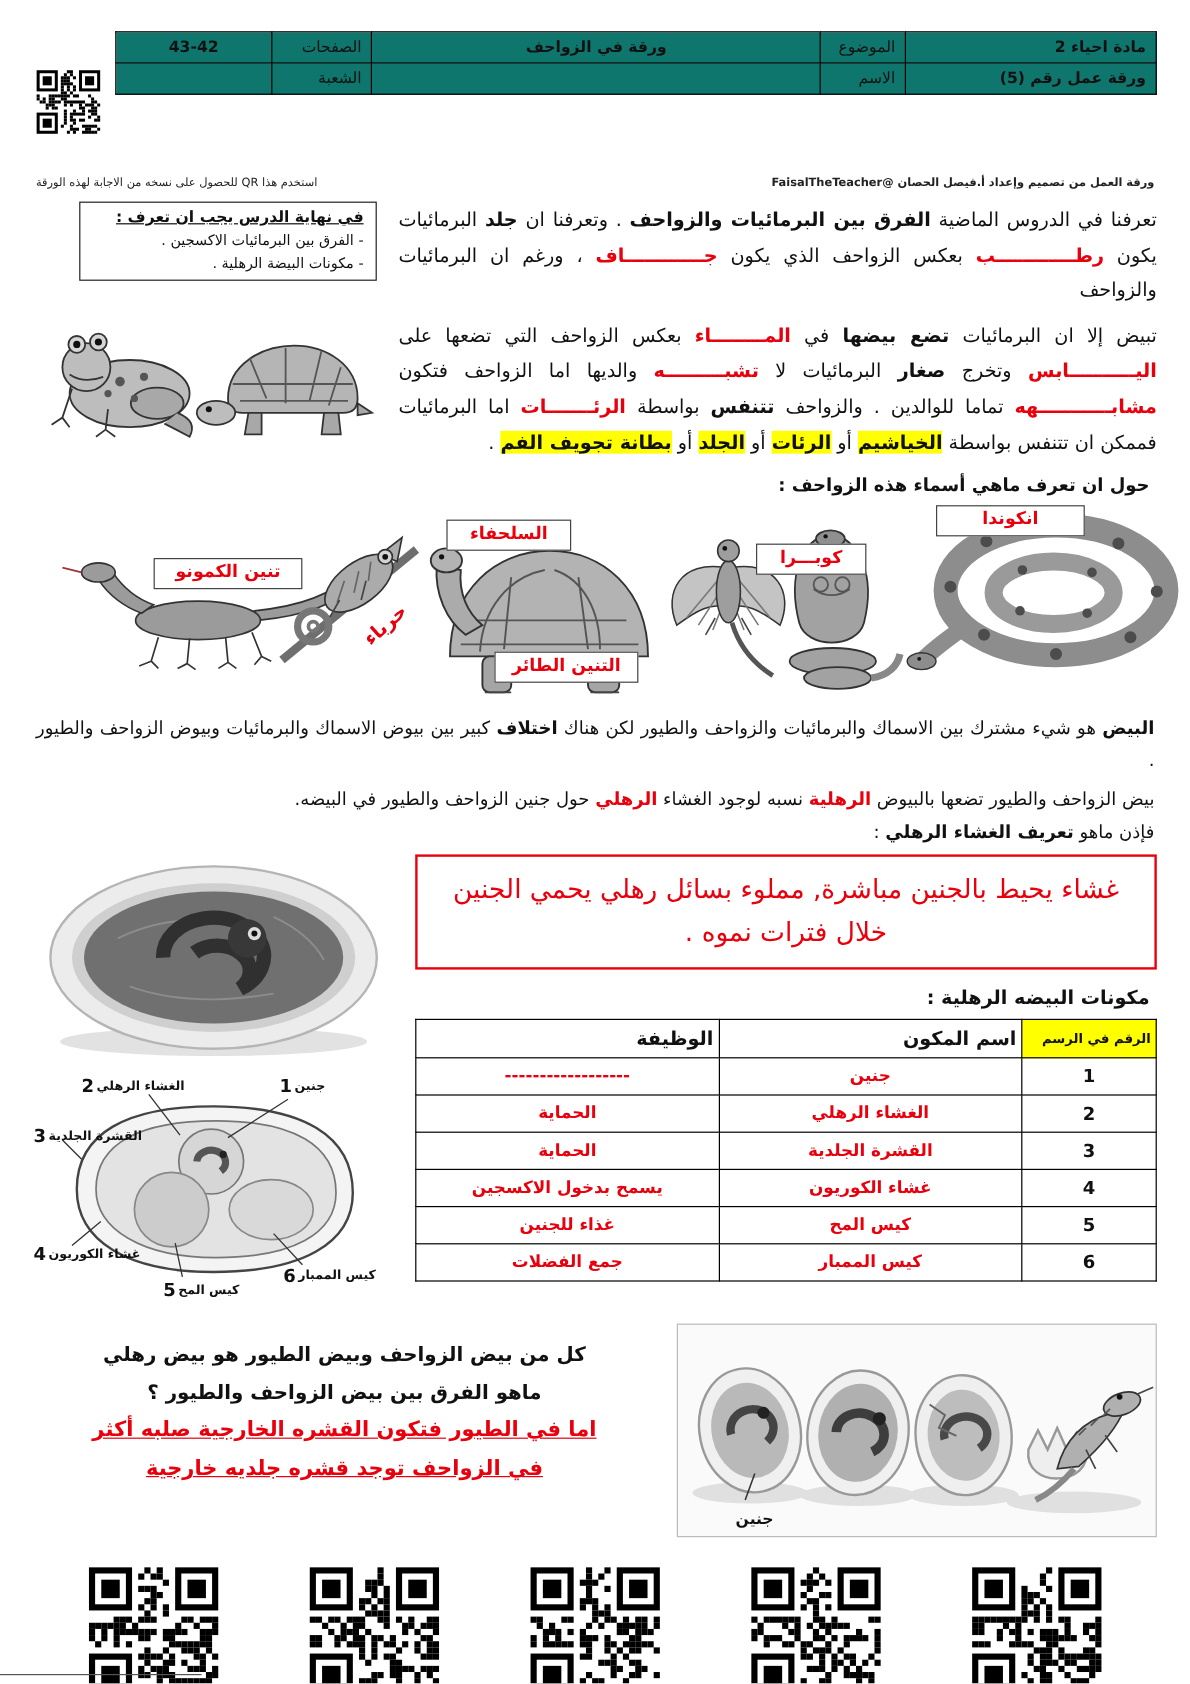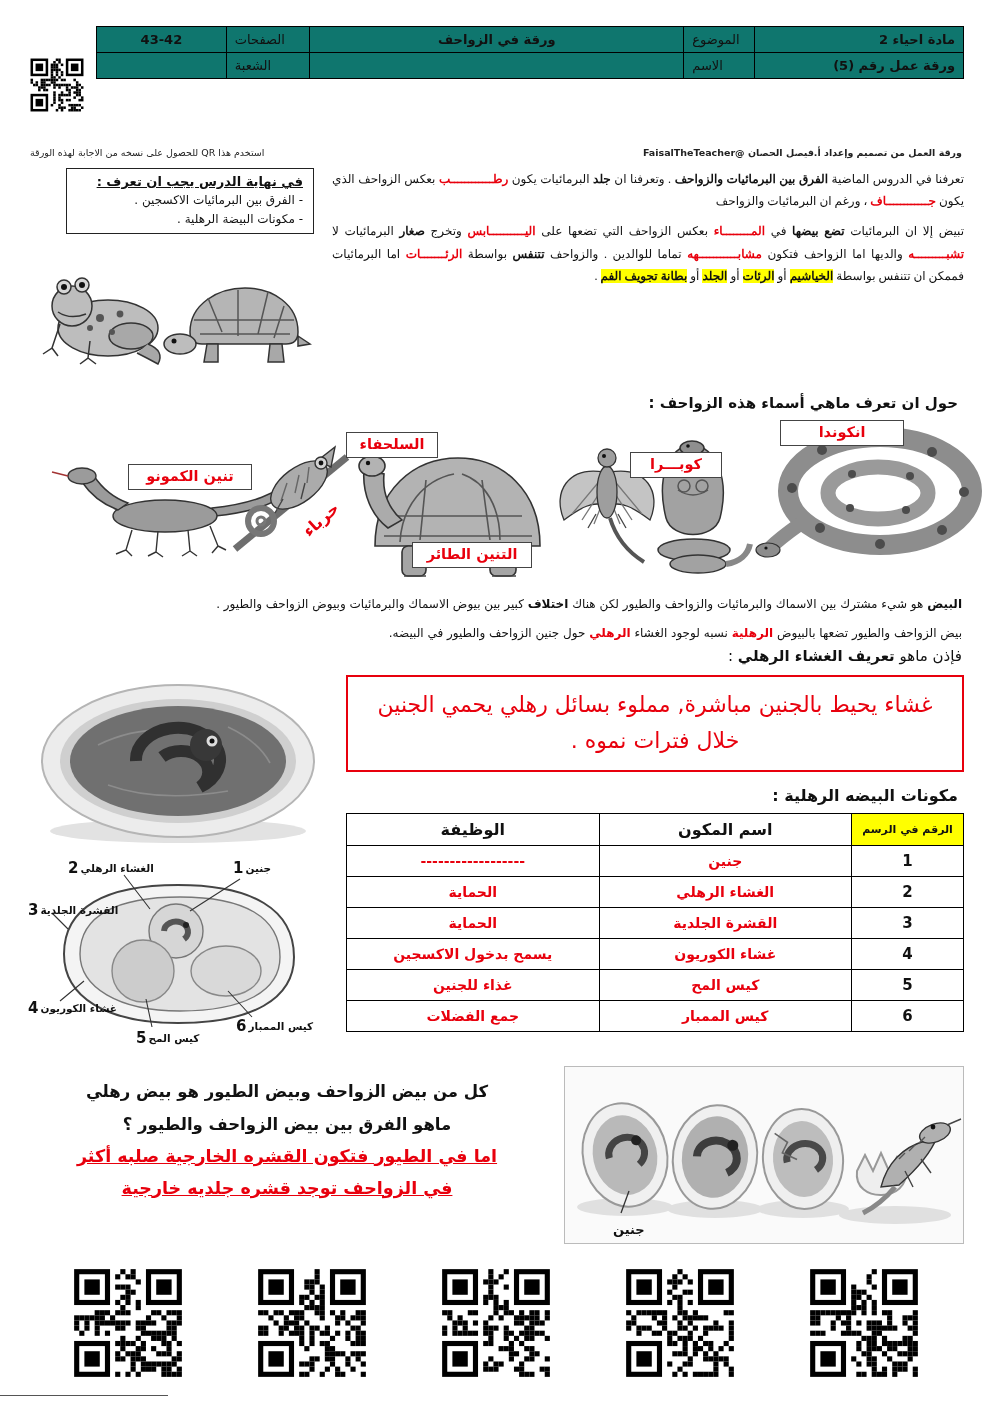--- a/index.html
+++ b/index.html
@@ -5,61 +5,61 @@
   *{margin:0;padding:0;box-sizing:border-box;}
   html,body{background:#ffffff;}
   body{font-family:"DejaVu Sans","Liberation Sans",sans-serif;color:#111;}
   .page{width:992px;height:1403px;margin:0 auto;background:#fff;position:relative;overflow:hidden;direction:rtl;}
 
   
   .hdr{display:flex;align-items:flex-start;margin:26px 28px 0 28px;gap:10px;}
   table.hdr-table{border-collapse:collapse;flex:1;table-layout:fixed;}
   .hdr-table td{border:1.6px solid #000;height:26px;font-size:13px;padding:1px 8px;vertical-align:middle;background:#0f766e;}
   .td-subject{font-weight:bold;text-align:right;font-size:13.5px;}
-  .td-lbl{text-align:left;font-size:12.5px;}
+  .td-lbl{text-align:right;font-size:12.5px;}
   .td-topic{font-weight:bold;text-align:center;font-size:15px;}
   .td-pages{font-weight:bold;text-align:center;font-size:14px;}
   .hdr-qr{width:58px;height:58px;flex:0 0 58px;margin-top:2px;}
   .credits{display:flex;justify-content:space-between;margin:3px 30px 0 30px;font-size:9.5px;color:#222;}
   .credits .h{font-weight:bold;}
 
   
   .intro{display:flex;margin:10px 28px 0 28px;gap:14px;}
-  .intro-text{flex:1;font-size:12px;line-height:1.85;text-align:justify;font-family:Liberation Serif, serif;}
+  .intro-text{flex:1;font-size:16px;line-height:1.85;text-align:justify;}
   .intro-text p{margin-bottom:8px;}
   .side{width:290px;flex:0 0 290px;}
   .obj-box{border:1.8px solid #222;padding:5px 10px;width:248px;margin:0 4px 0 auto;}
   .obj-title{font-size:13px;font-weight:bold;text-decoration:underline;margin-bottom:2px;}
   .obj-item{font-size:12px;line-height:1.55;}
   .b{font-weight:bold;}
   .rb{color:#e8000d;font-weight:bold;}
   .hl{background:#ffff00;font-weight:bold;}
 
   .prompt{margin:4px 34px 0 0;font-weight:bold;font-size:15px;}
 
   
   .reptiles-panel{position:relative;width:992px;height:170px;margin-top:4px;}
   .rlabel{position:absolute;background:#fff;border:1.3px solid #444;color:#e8000d;font-weight:bold;
           font-size:14.5px;text-align:center;padding:3px 6px;line-height:1.2;}
   .rlabel-rot{position:absolute;color:#e8000d;font-weight:bold;font-size:16px;transform:rotate(-42deg);}
 
   
-  .eggp{margin:8px 30px 0 30px;font-size:12px;line-height:1.7;text-align:justify;}
+  .eggp{margin:8px 30px 0 30px;font-size:15px;line-height:1.7;text-align:justify;}
   .eggq{margin:4px 30px 0 30px;font-size:15px;}
 
   
   .egg-sec{display:flex;margin:10px 28px 0 28px;gap:18px;}
   .egg-main{flex:1;}
   .egg-imgs{width:300px;flex:0 0 300px;}
   .def-box{border:2.6px solid #e8000d;padding:10px 14px;color:#e8000d;font-weight:normal;font-size:22px;
            line-height:1.65;text-align:center;}
   .comp-title{font-weight:bold;font-size:16px;margin:14px 6px 8px 0;}
   table.comp{border-collapse:collapse;width:100%;table-layout:fixed;}
   .comp th,.comp td{border:1.7px solid #000;text-align:center;padding:6px 4px;}
-  .comp th{font-size:16px;font-weight:bold;}
+  .comp th{font-size:16px;font-weight:bold;text-align:right;}
   .comp th.numh{background:#ffff00;font-size:11px;}
   .comp td.num{font-weight:bold;font-size:15px;}
   .comp td.val{color:#e8000d;font-weight:bold;font-size:14px;}
   .diagram-wrap{position:relative;width:300px;height:195px;margin-top:8px;}
   .dlabel{position:absolute;direction:ltr;display:flex;align-items:center;gap:2px;
           font-size:10.5px;font-weight:bold;white-space:nowrap;}
   .dlabel .dnum{font-size:15px;font-weight:bold;}
 
   
   .cmp{display:flex;margin:12px 28px 0 28px;gap:18px;align-items:flex-start;}
@@ -363,21 +363,21 @@
             <circle cx="62" cy="34" r="5"></circle>
             <circle cx="150" cy="60" r="4"></circle>
           <circle cx="90" cy="92" r="4"></circle>
             <circle cx="146" cy="94" r="4"></circle>
             <circle cx="92" cy="58" r="4"></circle>
         </g>
       </g>
     </svg>
     <div class="rlabel" style="left:128px;top:48px;width:124px">تنين الكمونو</div>
     <div class="rlabel-rot" style="left:300px;top:94px">حرباء</div>
-    <div class="rlabel" style="left:346px;top:16px;width:92px">السلحفاء</div>
+    <div class="rlabel" style="left:372px;top:16px;width:104px">السلحفاء</div>
     <div class="rlabel" style="left:412px;top:126px;width:120px">التنين الطائر</div>
     <div class="rlabel" style="left:630px;top:36px;width:92px">كوبـــرا</div>
     <div class="rlabel" style="left:780px;top:4px;width:124px">انكوندا</div>
   </section>
 
   <p class="eggp"><span class="b">البيض</span><span> هو شيء مشترك بين الاسماك والبرمائيات والزواحف والطيور لكن هناك </span><span class="b">اختلاف</span><span> كبير بين بيوض الاسماك والبرمائيات وبيوض الزواحف والطيور .</span></p>
   <p class="eggp"><span>بيض الزواحف والطيور تضعها بالبيوض </span><span class="rb">الرهلية</span><span> نسبه لوجود الغشاء </span><span class="rb">الرهلي</span><span> حول جنين الزواحف والطيور في البيضه.</span></p>
   <p class="eggq"><span>فإذن ماهو </span><span class="b">تعريف الغشاء الرهلي</span><span> :</span></p>
 
   <section class="egg-sec">

